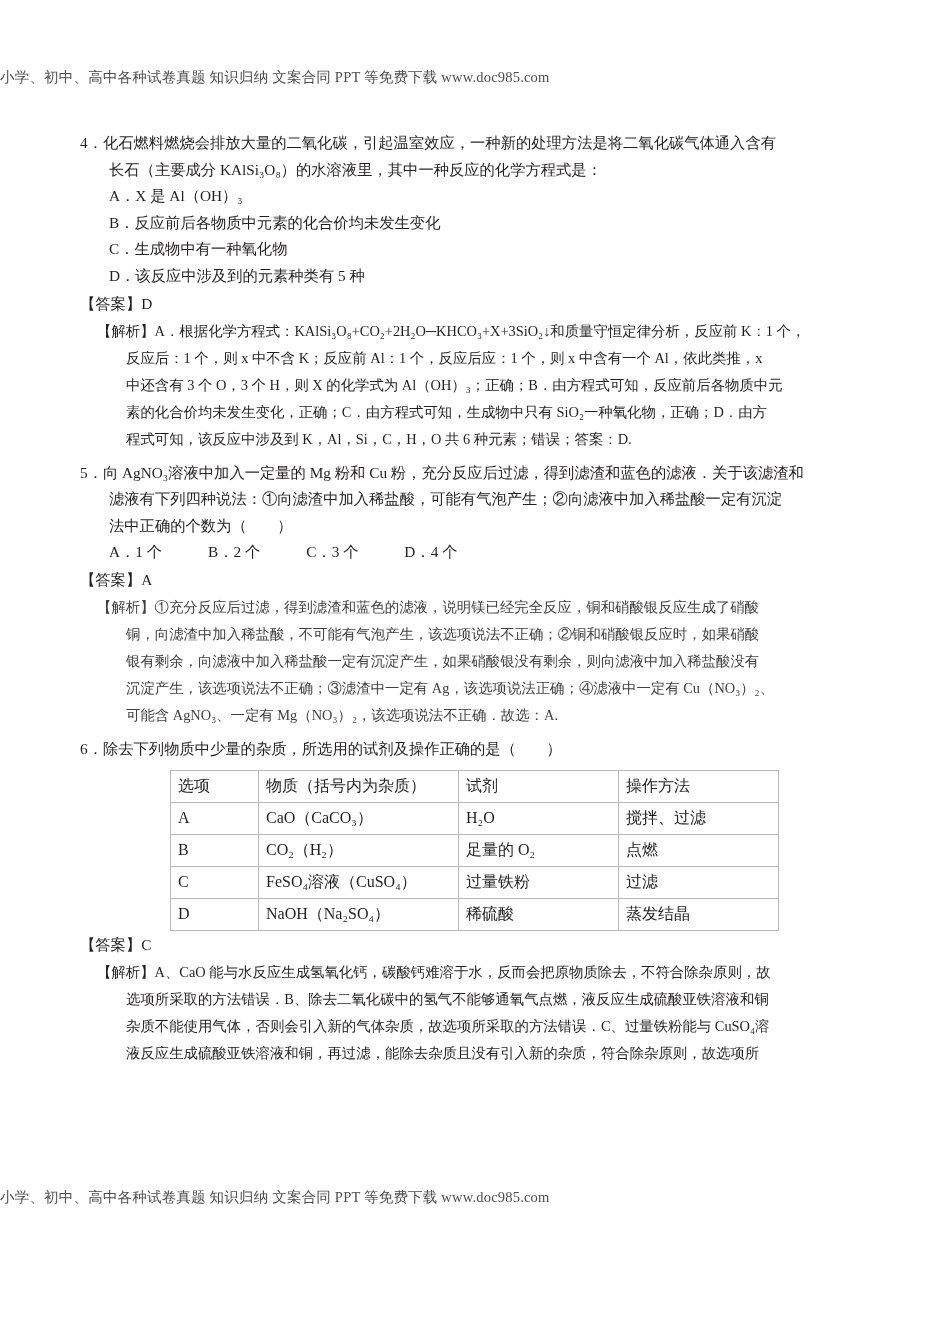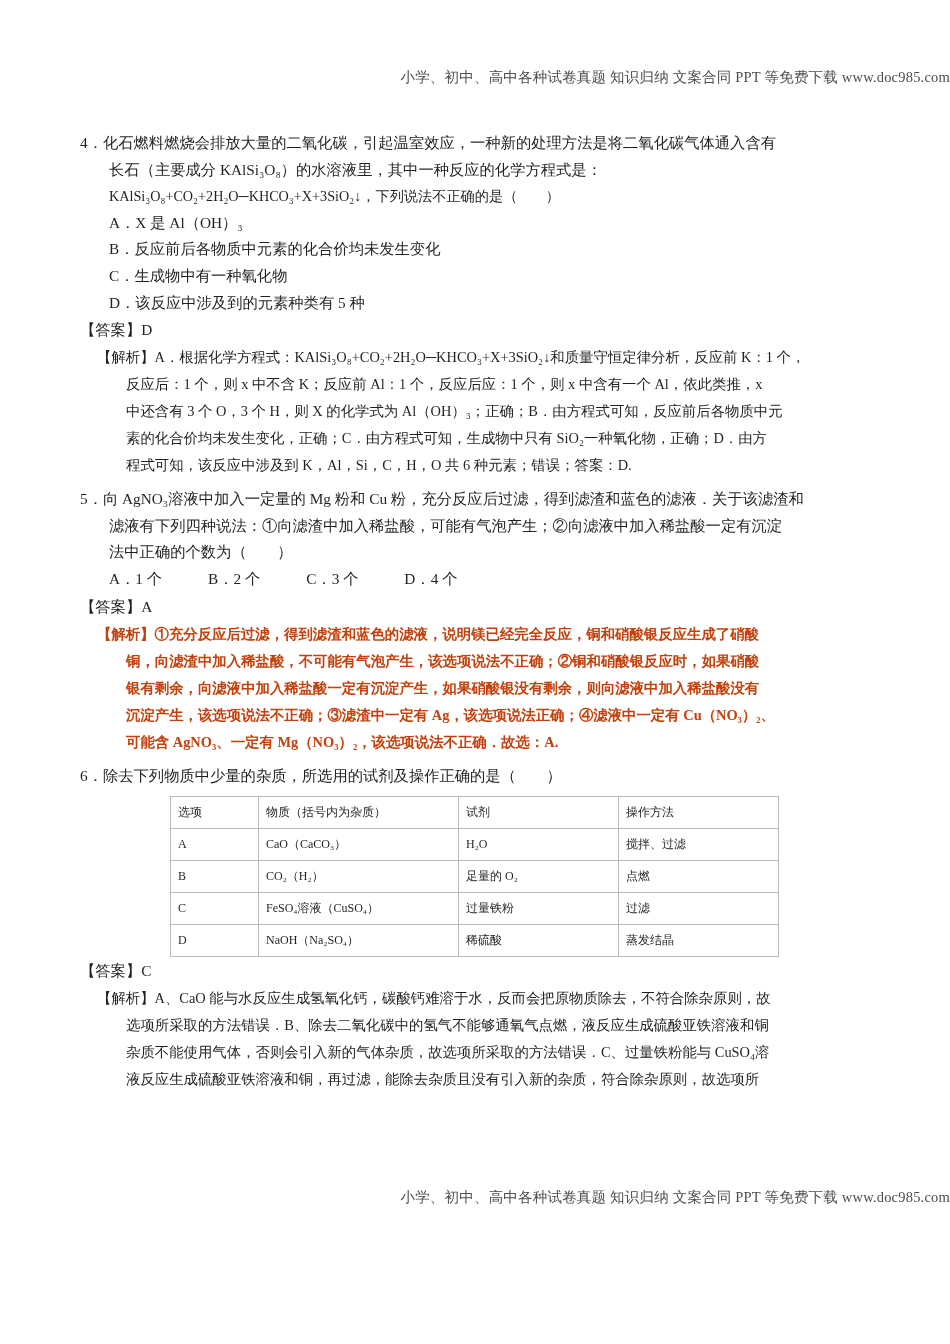--- a/index.html
+++ b/index.html
@@ -16,21 +16,21 @@
     overflow: hidden;
   }
   .page {
     width: 950px;
     height: 1344px;
     box-sizing: border-box;
     padding: 0;
     position: relative;
   }
   .watermark {
-    text-align: right;
+    text-align: left;
     font-size: 14.5px;
     color: #4d4d4d;
     letter-spacing: 0.2px;
     font-family: "Liberation Serif", "DejaVu Serif", serif;
   }
   .watermark-top { padding-top: 68px; }
   .watermark-bottom {
     position: absolute;
     left: 0; right: 0;
     top: 1188px;
@@ -43,21 +43,21 @@
 
   .line {
     font-size: 15.3px;
     line-height: 26.6px;
     text-align: justify;
     text-justify: inter-ideograph;
     white-space: pre-wrap;
   }
   .indent-0 { text-indent: 0; }
   .ind2 { padding-left: 29px; }
-  .red { color: #c2410c; font-weight: 700; }
+  .red { color: #404040; font-weight: 400; }
   .eqline {
     font-size: 14.2px;
     line-height: 26.6px;
   }
   .ans-line {
     font-size: 15.3px;
     line-height: 28px;
   }
   .exp-line {
     font-size: 14.4px;
@@ -70,21 +70,21 @@
 
   table.opt-table {
     border-collapse: collapse;
     margin: 7px 0 0 90px;
     width: 608px;
     table-layout: fixed;
   }
   table.opt-table td, table.opt-table th {
     border: 1px solid #b9b9b9;
     padding: 4px 7px 5px 7px;
-    font-size: 12px;
+    font-size: 16px;
     line-height: 20px;
     text-align: left;
     font-weight: normal;
     vertical-align: middle;
     height: 22px;
   }
   table.opt-table col.c1 { width: 88px; }
   table.opt-table col.c2 { width: 200px; }
   table.opt-table col.c3 { width: 160px; }
   table.opt-table col.c4 { width: 160px; }
@@ -96,21 +96,20 @@
 
 <div class="page">
 
   <div class="watermark watermark-top">小学、初中、高中各种试卷真题 知识归纳 文案合同 PPT 等免费下载  www.doc985.com</div>
 
   <div class="content">
 
     <div class="q-block q-first">
       <div class="line indent-0">4．化石燃料燃烧会排放大量的二氧化碳，引起温室效应，一种新的处理方法是将二氧化碳气体通入含有</div>
       <div class="line ind2">长石（主要成分 KAlSi₃O₈）的水溶液里，其中一种反应的化学方程式是：</div>
-      <div class="line eqline ind2">KAlSi₃O₈+CO₂+2H₂O─KHCO₃+X+3SiO₂↓，下列说法不正确的是（　　）</div>
       <div class="line ind2">A．X 是 Al（OH）₃</div>
       <div class="line ind2">B．反应前后各物质中元素的化合价均未发生变化</div>
       <div class="line ind2">C．生成物中有一种氧化物</div>
       <div class="line ind2">D．该反应中涉及到的元素种类有 5 种</div>
       <div class="ans-line"><span>【答案】</span><span>D</span></div>
       <div class="exp-line"><span>【解析】</span><span>A．根据化学方程式：KAlSi₃O₈+CO₂+2H₂O─KHCO₃+X+3SiO₂↓和质量守恒定律分析，反应前 K：1 个，</span></div>
       <div class="exp-line exp-body">反应后：1 个，则 x 中不含 K；反应前 Al：1 个，反应后应：1 个，则 x 中含有一个 Al，依此类推，x</div>
       <div class="exp-line exp-body">中还含有 3 个 O，3 个 H，则 X 的化学式为 Al（OH）₃；正确；B．由方程式可知，反应前后各物质中元</div>
       <div class="exp-line exp-body">素的化合价均未发生变化，正确；C．由方程式可知，生成物中只有 SiO₂一种氧化物，正确；D．由方</div>
       <div class="exp-line exp-body">程式可知，该反应中涉及到 K，Al，Si，C，H，O 共 6 种元素；错误；答案：D.</div>

